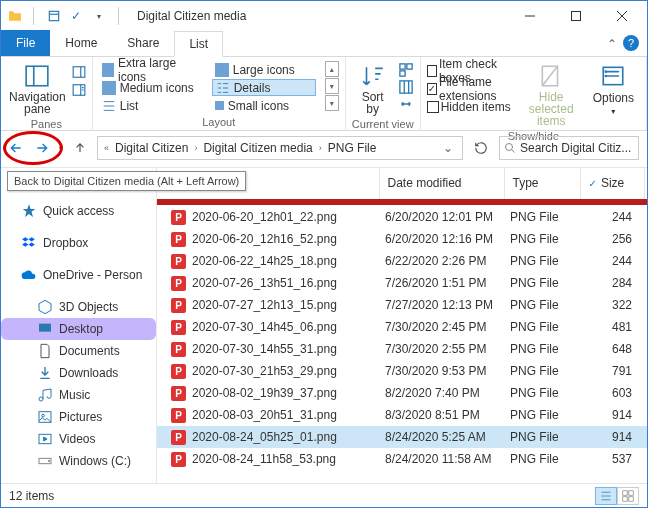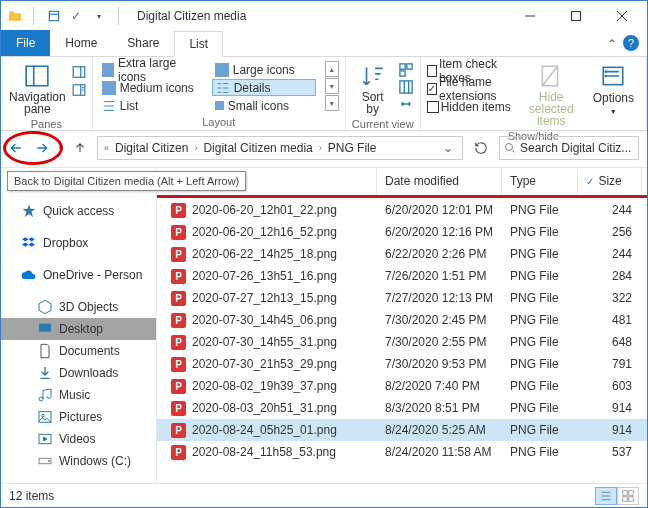--- a/index.html
+++ b/index.html
@@ -72,26 +72,26 @@
 .search-box svg{width:12px;height:12px;}
 
 
 .tooltip{position:absolute;left:6px;top:170px;background:#fff;border:1px solid #888;padding:3px 6px;font-size:11px;color:#444;box-shadow:1px 1px 2px rgba(0,0,0,0.2);z-index:10;}
 
 
 .main{position:absolute;top:166px;bottom:24px;left:0;right:0;display:flex;border-top:1px solid #e6e6e6;}
 .sidebar{width:156px;border-right:1px solid #e6e6e6;overflow:hidden;padding-top:32px;}
 .sb-item{display:flex;align-items:center;gap:6px;height:22px;padding-left:20px;}
 .sb-item.indent{padding-left:36px;}
-.sb-item.sel{background:#a3a3a3;}
+.sb-item.sel{background:#c4b5fd;border-radius:6px;}
 .sb-item svg,.sb-item .ico{width:16px;height:16px;flex-shrink:0;}
 .sb-spacer{height:10px;}
 
 .files{flex:1;display:flex;flex-direction:column;}
-.cols{height:31px;display:flex;align-items:center;border-bottom:3px solid #b91c1c;position:relative;top:-1px;}
+.cols{height:38px;display:flex;align-items:center;border-bottom:6px solid #b91c1c;position:relative;top:-1px;justify-content:center;}
 .col{padding-left:8px;color:#444;border-right:1px solid #e6e6e6;height:100%;display:flex;align-items:center;}
 .col.name{width:220px;padding-left:14px;}
 .col.date{width:125px;}
 .col.type{width:76px;}
 .col.size{width:64px;}
 .col .sort-chk{color:#1979ca;margin-right:4px;font-size:10px;}
 .filelist{overflow:auto;}
 .row{height:22px;display:flex;align-items:center;}
 .row.sel{background:#cde6f7;}
 .row .c{padding-left:8px;overflow:hidden;white-space:nowrap;text-overflow:ellipsis;}

